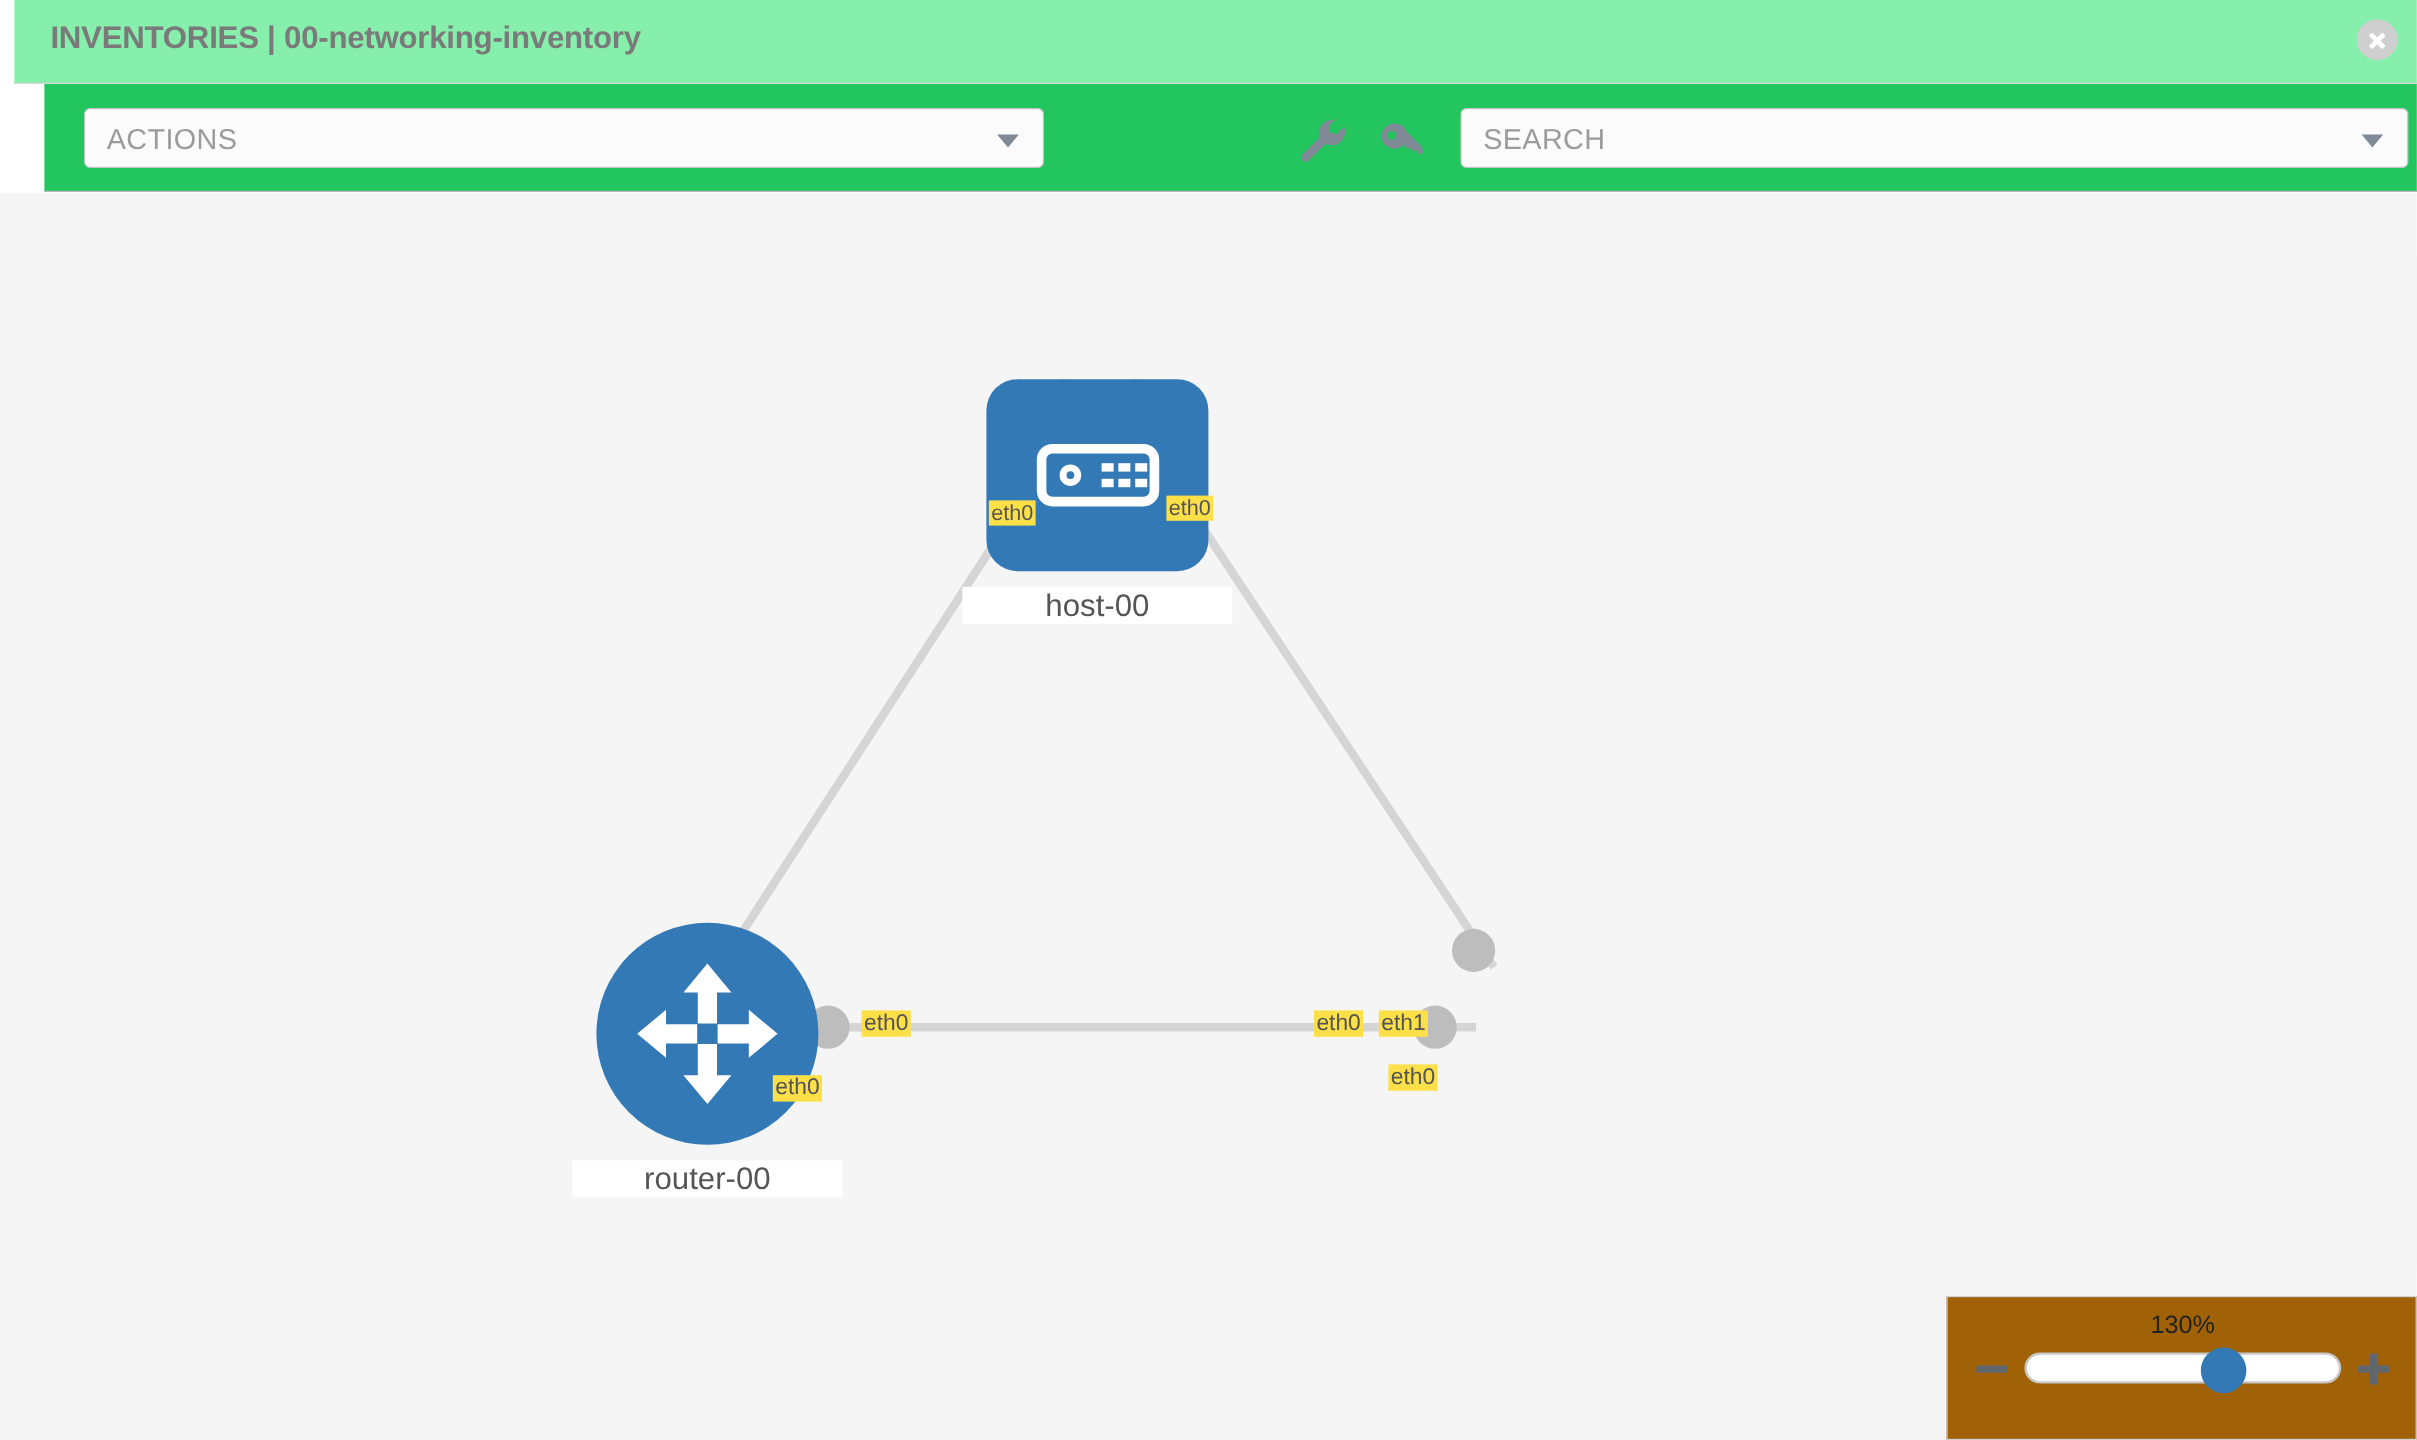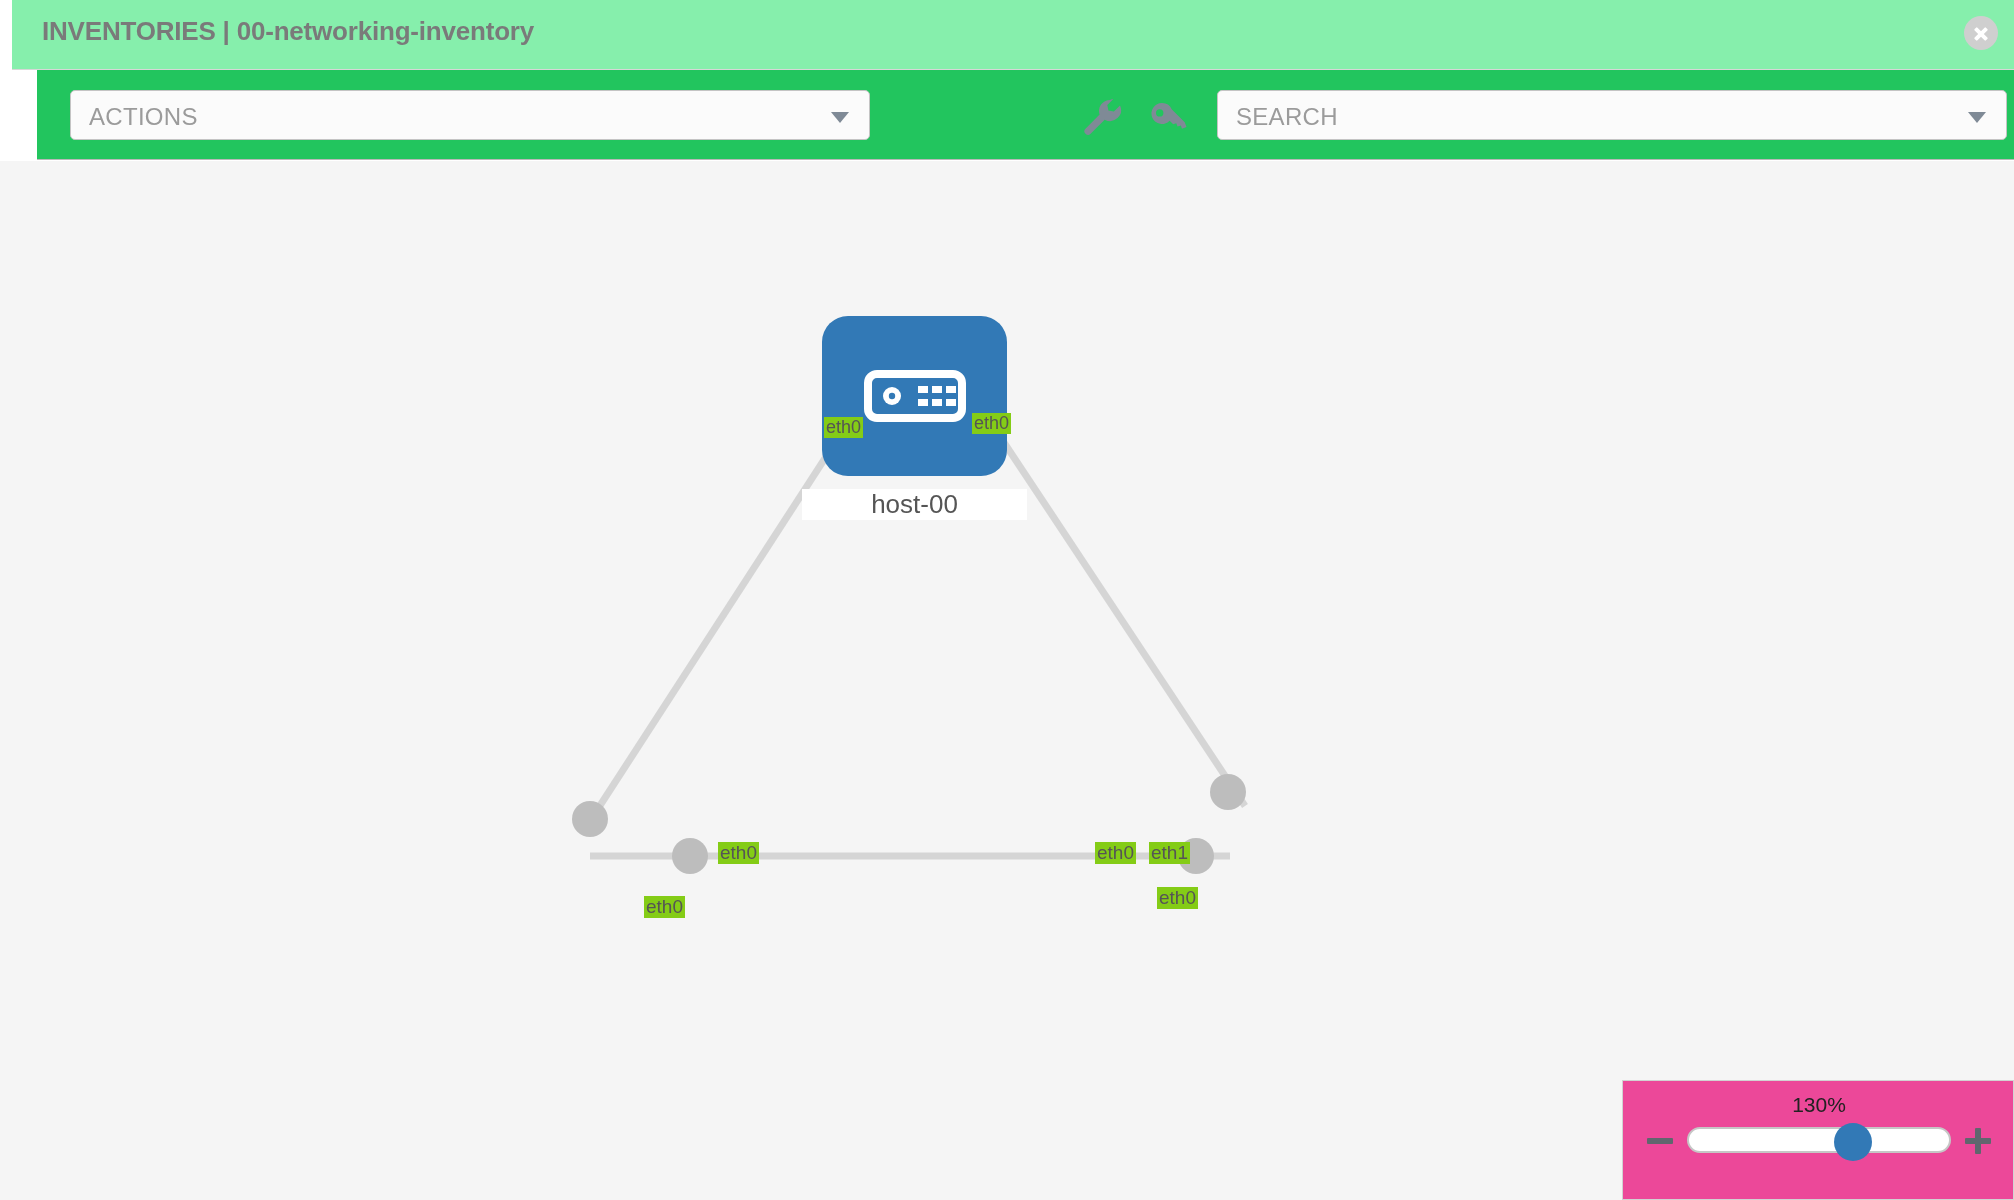--- a/index.html
+++ b/index.html
@@ -94,29 +94,29 @@
   
   .connector {
     position: absolute; width: 36px; height: 36px;
     border-radius: 50%; background: #bdbdbd;
   }
 
   
   .edge-label {
     position: absolute; white-space: nowrap;
     font-size: 19px; color: #555555;
-    background: #84cc16; padding: 0 2px; user-select: none;
+    background: #fde047; padding: 0 2px; user-select: none;
   }
   .edge-label.small { font-size: 18px; }
 
   
   .zoom-panel {
     position: absolute; right: 0; bottom: 0;
     width: 392px; height: 120px;
-    background: #ec4899;
+    background: #a16207;
     border: 1px solid #d2d2d2;
   }
   .zoom-value {
     position: absolute; top: 12px; left: 0; width: 392px;
     text-align: center; font-size: 21px; color: #222222;
   }
   .zoom-minus, .zoom-plus {
     position: absolute; top: 46px; cursor: pointer; color: #60666e;
   }
   .zoom-minus { left: 24px;  width: 26px; height: 26px; }
@@ -204,20 +204,37 @@
           <rect x="110" y="70" width="10" height="7" fill="#ffffff"></rect>
           <rect x="124" y="70" width="10" height="7" fill="#ffffff"></rect>
           <rect x="96" y="83" width="10" height="7" fill="#ffffff"></rect>
           <rect x="110" y="83" width="10" height="7" fill="#ffffff"></rect>
           <rect x="124" y="83" width="10" height="7" fill="#ffffff"></rect>
         </svg>
       </div>
       <div class="node-label" style="left:-20px; top:173px; width:225px;">host-00</div>
     </div>
 
+    <div class="node" style="left:497px; top:608px; width:185px; height:185px;">
+      <div class="node-shape shape-circle" style="width:185px; height:185px;">
+        <svg viewBox="0 0 185 185" width="185" height="185" aria-hidden="true">
+          <g fill="#ffffff">
+
+            <path d="M92.5 34 l20 24 h-12 v26 h-16 v-26 h-12 z"></path>
+
+            <path d="M92.5 151 l-20 -24 h12 v-26 h16 v26 h12 z"></path>
+
+            <path d="M34 92.5 l24 -20 v12 h26 v16 h-26 v12 z"></path>
+
+            <path d="M151 92.5 l-24 20 v-12 h-26 v-16 h26 v-12 z"></path>
+          </g>
+        </svg>
+      </div>
+      <div class="node-label" style="left:-20px; top:198px; width:225px;">router-00</div>
+    </div>
 
 
     <div class="edge-label small" style="left:824px; top:256px;">eth0</div>
 
     <div class="edge-label small" style="left:972px; top:252px;">eth0</div>
 
     <div class="edge-label" style="left:644px; top:735px;">eth0</div>
 
     <div class="edge-label" style="left:1157px; top:726px;">eth0</div>
 

